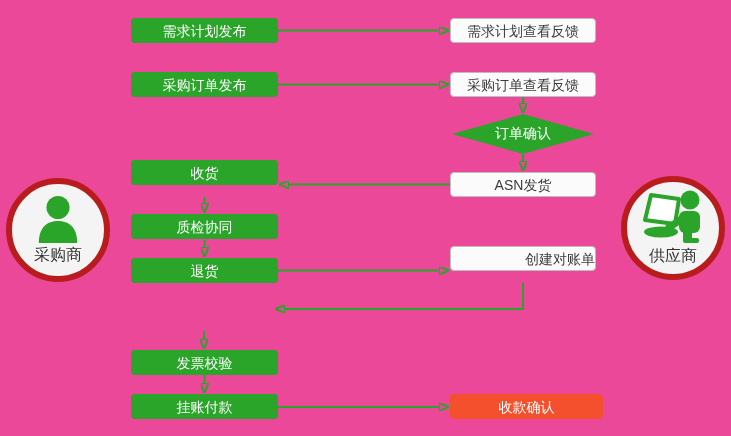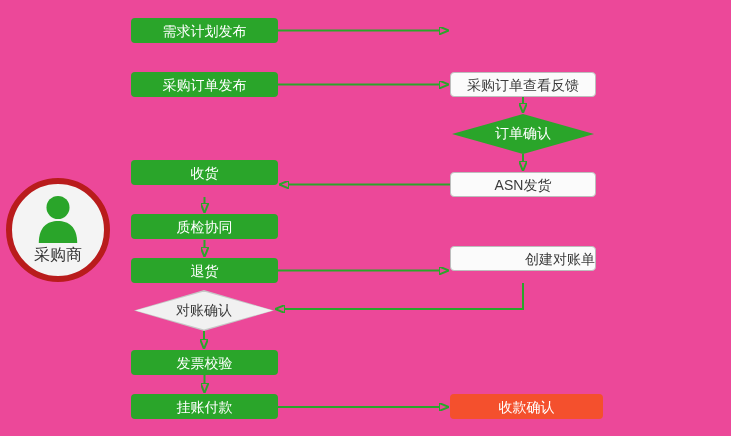--- a/index.html
+++ b/index.html
@@ -73,45 +73,55 @@
   <div class="node rect greenbox" style="left:131px;top:258px;">
     <span>退货</span>
   </div>
   <div class="node rect greenbox" style="left:131px;top:350px;">
     <span>发票校验</span>
   </div>
   <div class="node rect greenbox" style="left:131px;top:394px;">
     <span>挂账付款</span>
   </div>
 
+  <div class="node whitebox" style="left:450px;top:18px;">
+    <span>需求计划查看反馈</span>
+  </div>
   <div class="node whitebox" style="left:450px;top:72px;">
     <span>采购订单查看反馈</span>
   </div>
   <div class="node whitebox" style="left:450px;top:172px;">
     <span>ASN发货</span>
   </div>
   <div class="node whitebox" style="left:450px;top:246px;justify-content:flex-end;">
     <span>创建对账单</span>
   </div>
   <div class="node redbox" style="left:450px;top:394px;">
     <span>收款确认</span>
   </div>
 
   <div class="diamond" style="left:452px;top:114px;width:142px;height:40px;">
     <div class="d-layer d-green"></div>
     <span class="d-label light">订单确认</span>
   </div>
-  <div class="diamond" style="left:134px;top:290px;width:140px;height:41px;">
-    <div class="d-layer d-border"></div>
-    <div class="d-layer d-fill"></div>
-    <span class="d-label dark">对账确认</span>
-  </div>
 
   <div class="actor" style="left:6px;top:178px;">
     <svg width="46" height="48" viewBox="0 0 46 50">
       <circle cx="23" cy="13" r="12" fill="#2aa52a"></circle>
       <path d="M3,50 C3,33 12,27 23,27 C34,27 43,33 43,50 Z" fill="#2aa52a"></path>
     </svg>
     <span class="alabel">采购商</span>
   </div>
 
+  <div class="actor" style="left:621px;top:176px;">
+    <svg width="62" height="54" viewBox="0 0 62 54">
+      <polygon points="9,5 37,9 33,34 3,30" fill="#ffffff" stroke="#2aa52a" stroke-width="4" stroke-linejoin="round"></polygon>
+      <ellipse cx="19" cy="42" rx="17" ry="5.5" fill="#2aa52a"></ellipse>
+      <path d="M39,25 L23,36 L27,42 L43,31 Z" fill="#2aa52a"></path>
+      <circle cx="48" cy="10" r="9.5" fill="#2aa52a"></circle>
+      <rect x="37" y="21" width="21" height="22" rx="6" fill="#2aa52a"></rect>
+      <rect x="41" y="40" width="9" height="11" fill="#2aa52a"></rect>
+      <rect x="41" y="48" width="16" height="5" rx="2" fill="#2aa52a"></rect>
+    </svg>
+    <span class="alabel">供应商</span>
+  </div>
 
 </div>
 
 </body></html>

